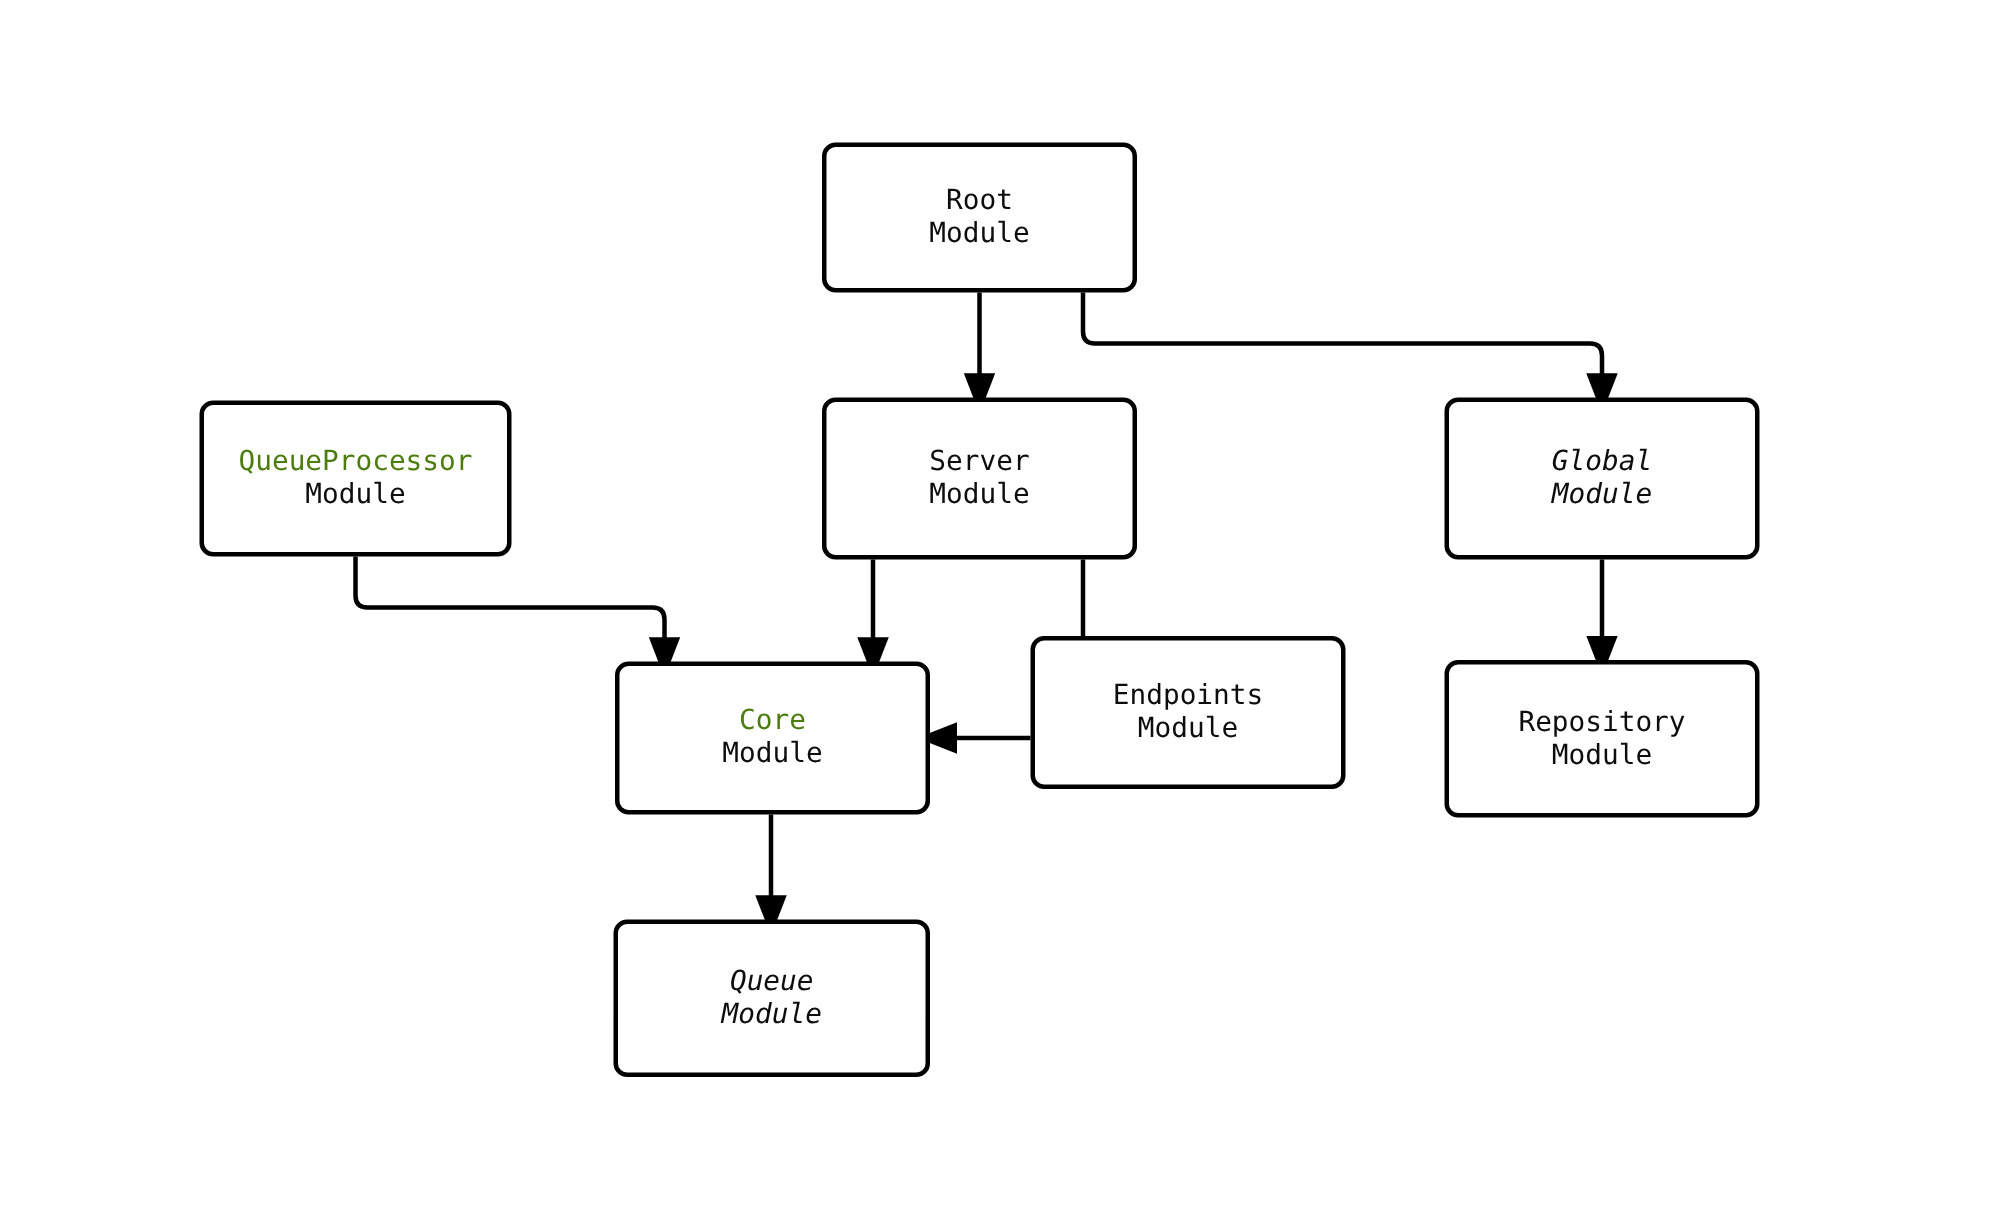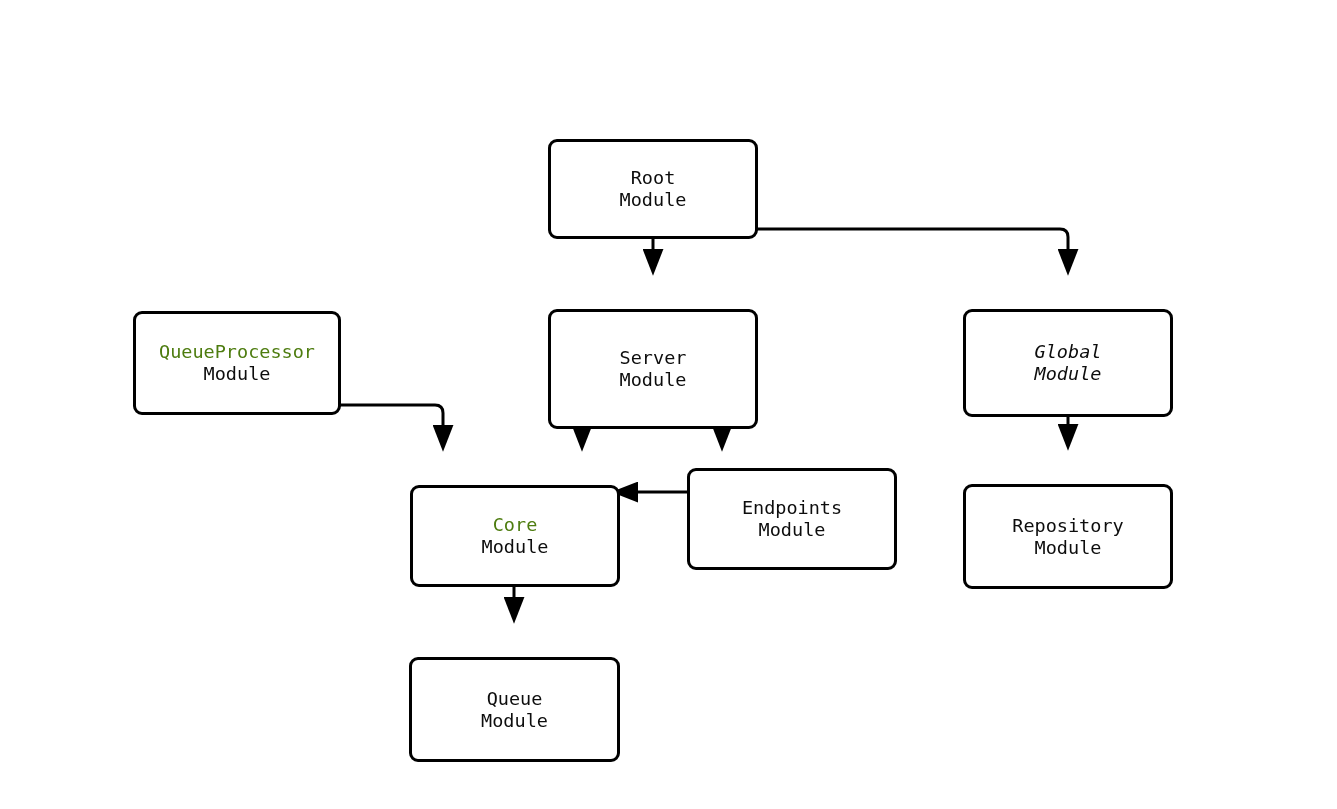--- a/index.html
+++ b/index.html
@@ -29,21 +29,20 @@
     position: absolute;
     box-sizing: border-box;
     background: #ffffff;
     border: 3px solid #000000;
     border-radius: 9px;
     display: flex;
     flex-direction: column;
     align-items: center;
     justify-content: center;
     z-index: 2;
-    margin-top: 44px;
   }
   .node-label {
     font-family: "DejaVu Sans Mono", monospace;
     font-size: 18.5px;
     line-height: 22px;
     color: #0d0d0d;
     letter-spacing: 0px;
     text-align: center;
     white-space: pre;
   }
@@ -73,39 +72,39 @@
 
   <div id="nodes-group">
       <div class="node" style="left: 548px; top: 95px; width: 210px; height: 100px; border-color: rgb(0, 0, 0); border-width: 3px; border-radius: 9px;">
         <div class="node-label" style="color: rgb(13, 13, 13);">Root</div>
         <div class="node-label" style="color: rgb(13, 13, 13);">Module</div>
       </div>
       <div class="node" style="left: 133px; top: 267px; width: 208px; height: 104px; border-color: rgb(0, 0, 0); border-width: 3px; border-radius: 9px;">
         <div class="node-label" style="color: #4d7c0f;">QueueProcessor</div>
         <div class="node-label" style="color: rgb(13, 13, 13);">Module</div>
       </div>
-      <div class="node" style="left: 548px; top: 265px; width: 210px; height: 120px; border-color: rgb(0, 0, 0); border-width: 3px; border-radius: 9px;">
+      <div class="node" style="left: 548px; top: 265px; width: 210px; height: 108px; border-color: rgb(0, 0, 0); border-width: 3px; border-radius: 9px;">
         <div class="node-label" style="color: rgb(13, 13, 13);">Server</div>
         <div class="node-label" style="color: rgb(13, 13, 13);">Module</div>
       </div>
       <div class="node" style="left: 963px; top: 265px; width: 210px; height: 108px; border-color: rgb(0, 0, 0); border-width: 3px; border-radius: 9px; font-style: italic;">
         <div class="node-label" style="color: rgb(13, 13, 13);">Global</div>
         <div class="node-label" style="color: rgb(13, 13, 13);">Module</div>
       </div>
       <div class="node" style="left: 410px; top: 441px; width: 210px; height: 102px; border-color: rgb(0, 0, 0); border-width: 3px; border-radius: 9px;">
         <div class="node-label" style="color: #4d7c0f;">Core</div>
         <div class="node-label" style="color: rgb(13, 13, 13);">Module</div>
       </div>
       <div class="node" style="left: 687px; top: 424px; width: 210px; height: 102px; border-color: rgb(0, 0, 0); border-width: 3px; border-radius: 9px;">
         <div class="node-label" style="color: rgb(13, 13, 13);">Endpoints</div>
         <div class="node-label" style="color: rgb(13, 13, 13);">Module</div>
       </div>
       <div class="node" style="left: 963px; top: 440px; width: 210px; height: 105px; border-color: rgb(0, 0, 0); border-width: 3px; border-radius: 9px;">
         <div class="node-label" style="color: rgb(13, 13, 13);">Repository</div>
         <div class="node-label" style="color: rgb(13, 13, 13);">Module</div>
       </div>
-      <div class="node" style="left: 409px; top: 613px; width: 211px; height: 105px; border-color: rgb(0, 0, 0); border-width: 3px; border-radius: 9px;">
+      <div class="node" style="left: 409px; top: 613px; width: 211px; height: 105px; border-color: rgb(0, 0, 0); border-width: 3px; border-radius: 9px; font-style: italic;">
         <div class="node-label" style="color: rgb(13, 13, 13);">Queue</div>
         <div class="node-label" style="color: rgb(13, 13, 13);">Module</div>
       </div>
     </div>
 
 </div>
 
 </body></html>

